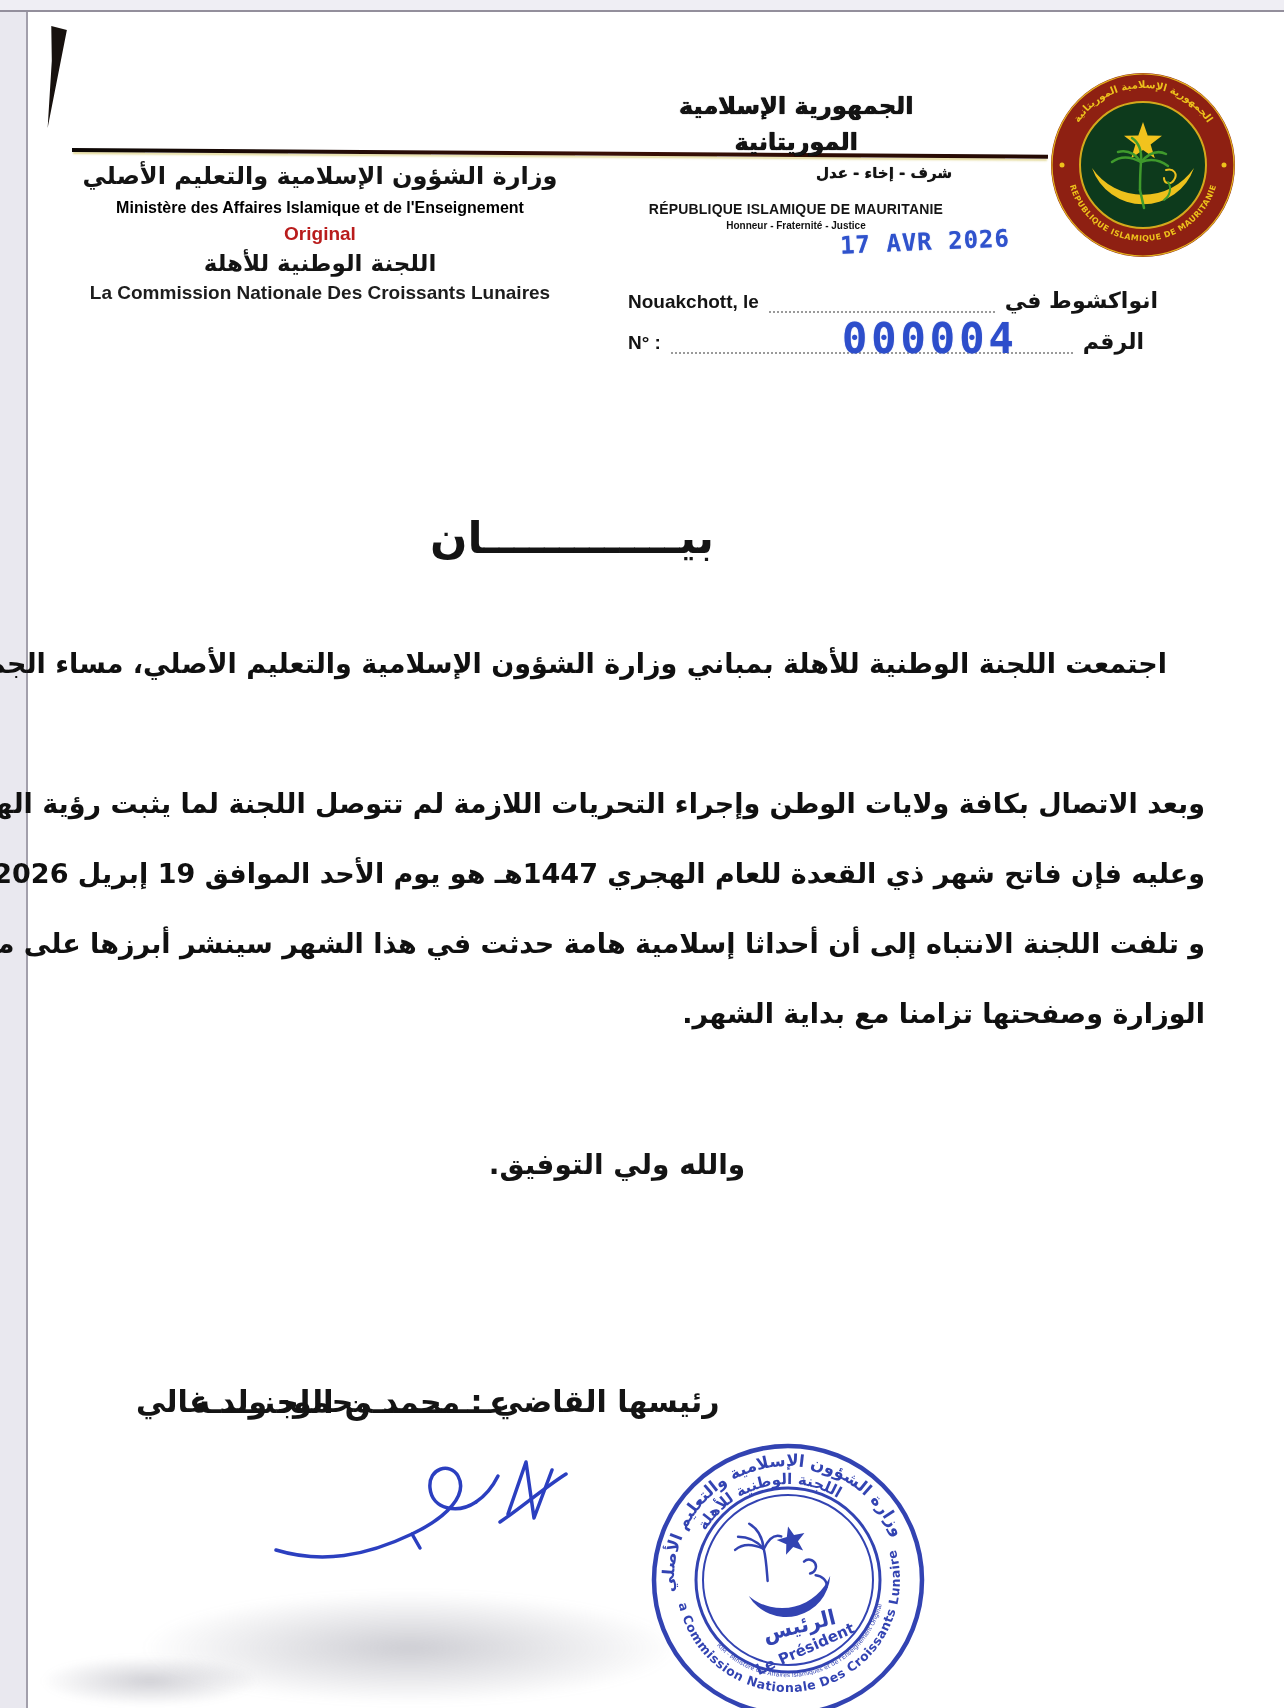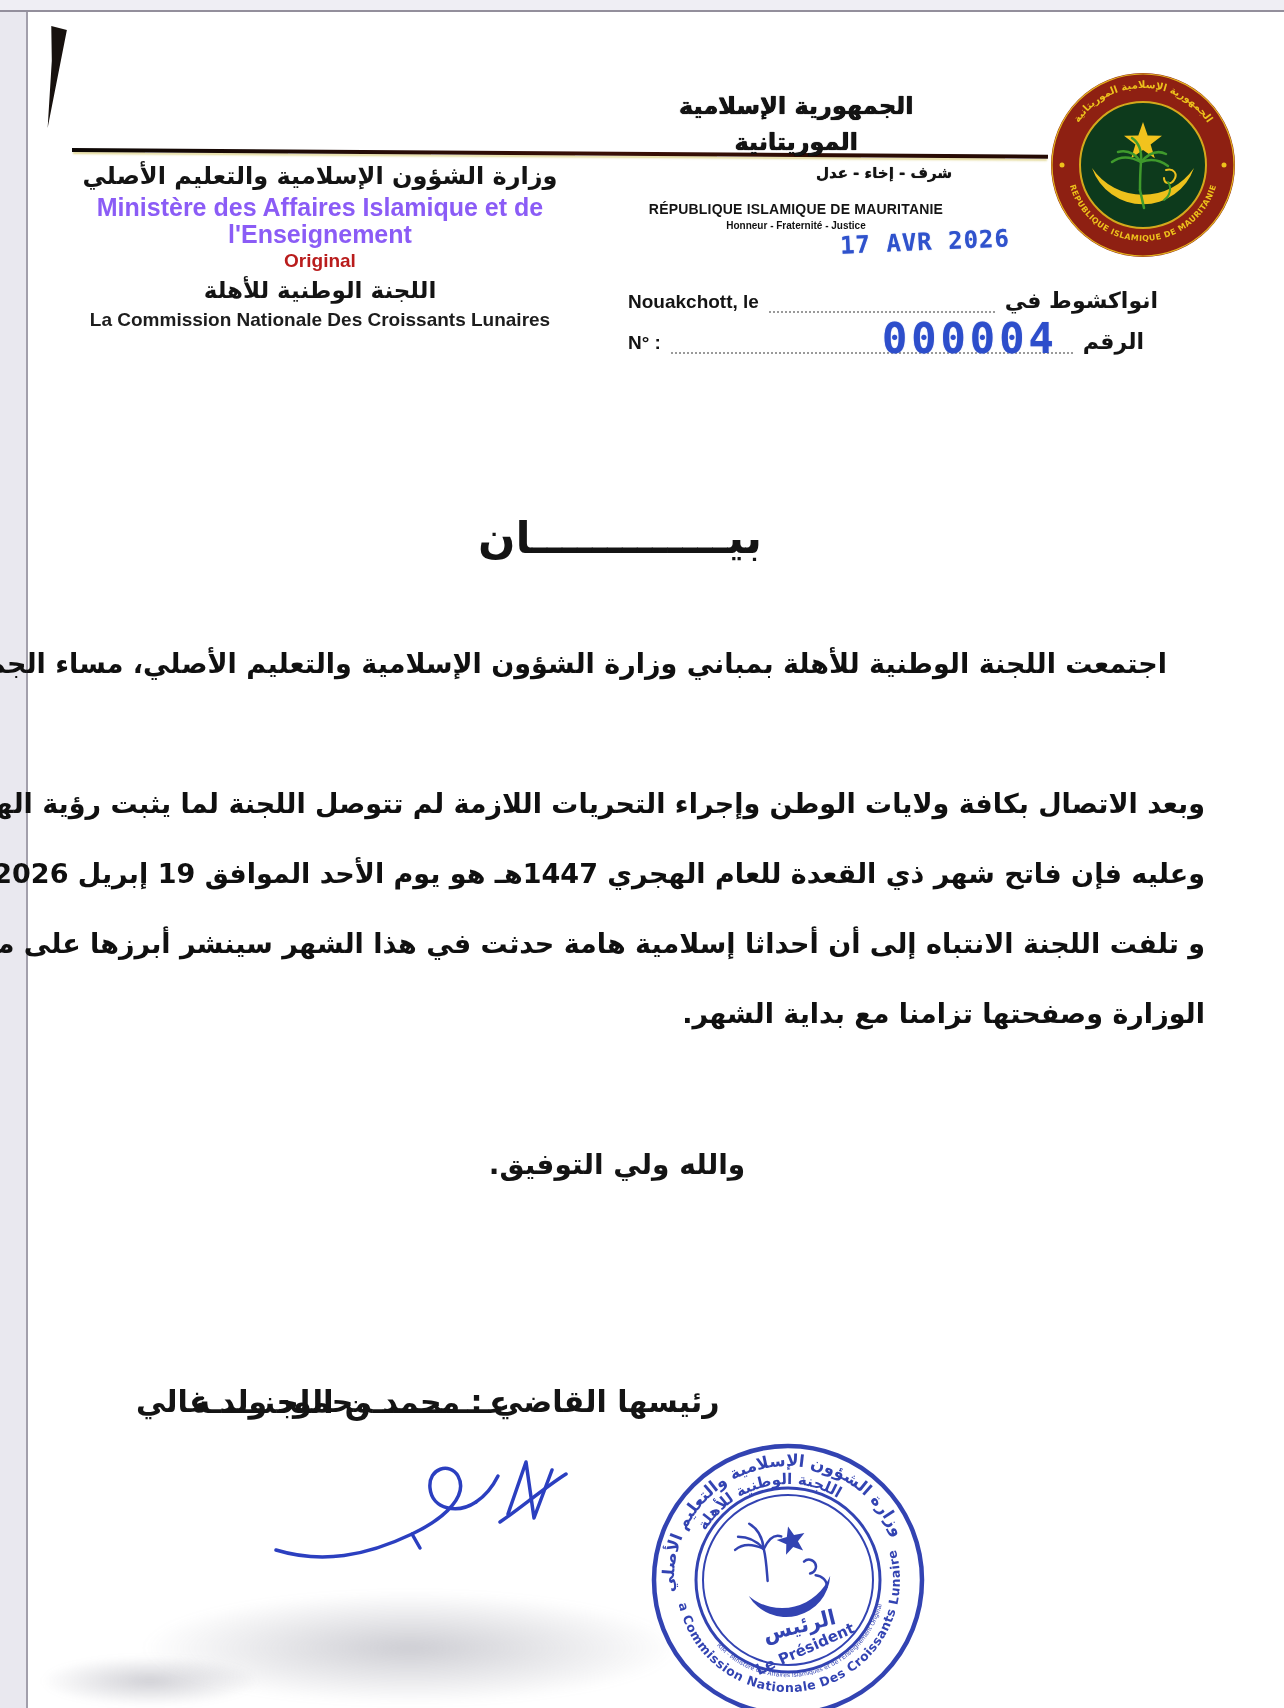--- a/index.html
+++ b/index.html
@@ -11,45 +11,45 @@
   .corner-mark{position:absolute;left:44px;top:26px;width:26px;height:102px;background:#17110e;
                clip-path:polygon(28% 0,88% 4%,14% 100%,30% 34%);}
   
   .header-rule{position:absolute;left:72px;top:148px;width:976px;height:4px;
                background:linear-gradient(to right,#0c0705,#3a1006 55%,#240a04);
                box-shadow:0 3px 2px -1px rgba(196,176,40,.55);
                transform:rotate(0.4deg);transform-origin:left center;}
   
   .ministry-block{position:absolute;left:42px;top:158px;width:556px;text-align:center;}
   .m-ar{font-weight:bold;font-size:24px;line-height:36px;direction:rtl;}
-  .m-fr{font-family:"Liberation Sans",sans-serif;font-weight:bold;font-size:25px;line-height:27px;color:#8b5cf6;}
+  .m-fr{font-family:"Liberation Sans",sans-serif;font-weight:bold;font-size:16px;line-height:27px;color:#000000;}
   .m-fr2{font-family:"Liberation Sans",sans-serif;font-weight:bold;font-size:19px;line-height:26px;color:#b91c1c;}
   .c-ar{font-weight:bold;font-size:23px;line-height:32px;direction:rtl;}
   .c-fr{font-family:"Liberation Sans",sans-serif;font-weight:bold;font-size:19px;line-height:28px;color:#1d1d1d;}
   
   .republic-block{position:absolute;left:640px;top:88px;width:312px;text-align:center;}
   .r-ar{font-weight:bold;font-size:24px;line-height:36px;direction:rtl;text-shadow:0 0 1px #000,0.5px 0 0 #000;}
   .r-motto-ar{font-weight:bold;font-size:15px;line-height:22px;direction:rtl;margin-top:2px;text-shadow:0 0 .7px #000;text-align:right;}
   .r-fr{font-family:"Liberation Sans",sans-serif;font-weight:bold;font-size:14px;line-height:18px;margin-top:16px;letter-spacing:.2px;}
   .r-motto-fr{font-family:"Liberation Sans",sans-serif;font-weight:bold;font-size:10px;line-height:15px;color:#111;}
   
   .emblem{position:absolute;left:1048px;top:70px;width:190px;height:190px;}
   
   .row-city{position:absolute;left:628px;top:250px;width:530px;display:flex;align-items:flex-end;}
   .row-num{position:absolute;left:628px;top:291px;width:516px;display:flex;align-items:flex-end;}
   .lbl-fr{font-family:"Liberation Sans",sans-serif;font-weight:bold;font-size:19px;margin-top:41px;}
   .lbl-ar{font-weight:bold;font-size:22px;direction:rtl;}
   .dots{flex:1;border-bottom:2px dotted #9a9a9a;margin:0 10px;height:24px;}
   .date-stamp{position:absolute;left:840px;top:228px;color:#2f52cc;font-family:"DejaVu Sans Mono",monospace;
               font-weight:bold;font-size:24px;letter-spacing:1px;transform:rotate(-2.5deg);
               text-shadow:0 0 1px rgba(47,82,204,.55);}
-  .serial-stamp{position:absolute;left:882px;top:314px;color:#2d4ecb;font-family:"DejaVu Sans Mono",monospace;
+  .serial-stamp{position:absolute;left:842px;top:314px;color:#2d4ecb;font-family:"DejaVu Sans Mono",monospace;
               font-weight:bold;font-size:42px;letter-spacing:4px;text-shadow:0 0 1px rgba(45,78,203,.5);}
   
-  .title{position:absolute;top:512px;left:0;width:1144px;text-align:center;font-weight:bold;font-size:44px;direction:rtl;padding-left:48px;}
+  .title{position:absolute;top:512px;left:0;width:1144px;text-align:center;font-weight:bold;font-size:44px;direction:rtl;}
   .bl{position:absolute;right:79px;left:80px;text-align:right;direction:rtl;white-space:nowrap;
       font-weight:bold;font-size:27px;color:#101010;}
   .bl1{top:648px;right:117px;}
   .bl2{top:718px;}
   .bl3{top:788px;}
   .bl4{top:858px;}
   .bl5{top:928px;}
   .bl6{top:998px;}
   .closing{position:absolute;top:1148px;left:0;width:1284px;text-align:center;direction:rtl;
            font-weight:bold;font-size:28px;transform:translateX(-25px);}

